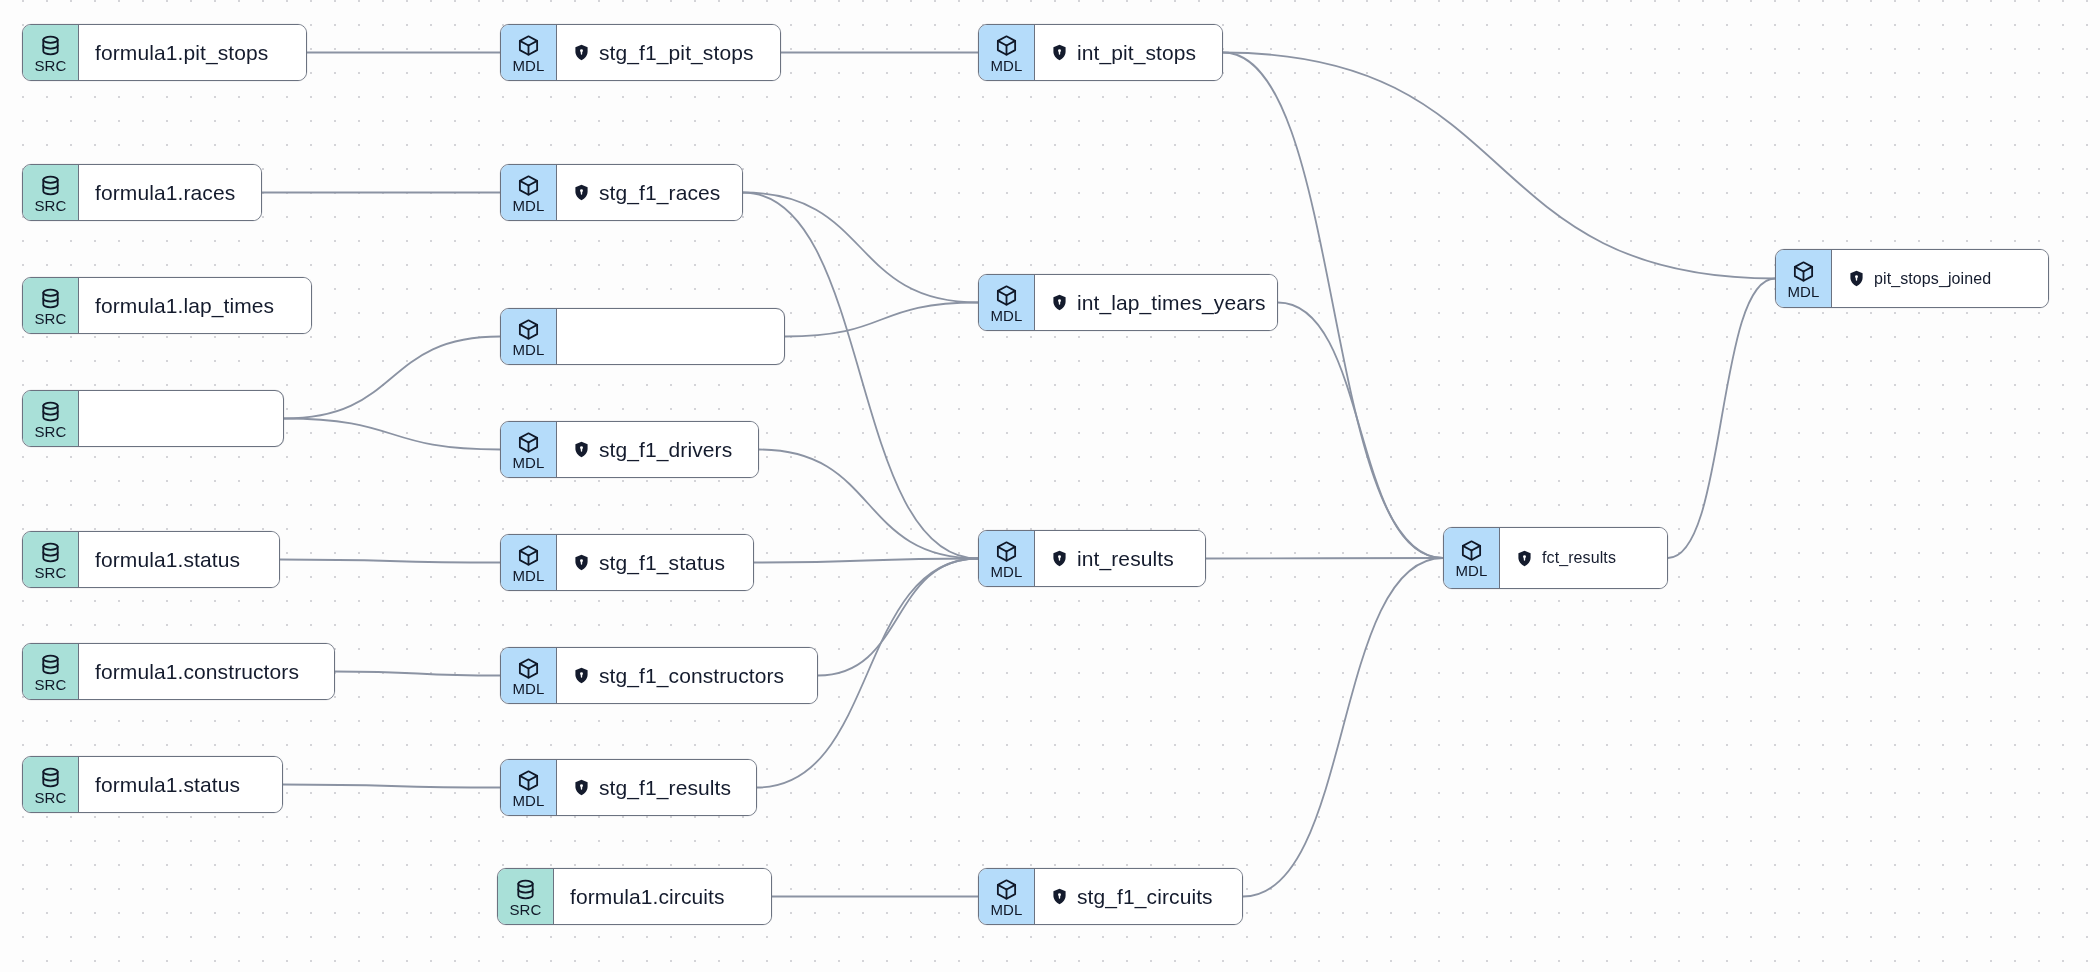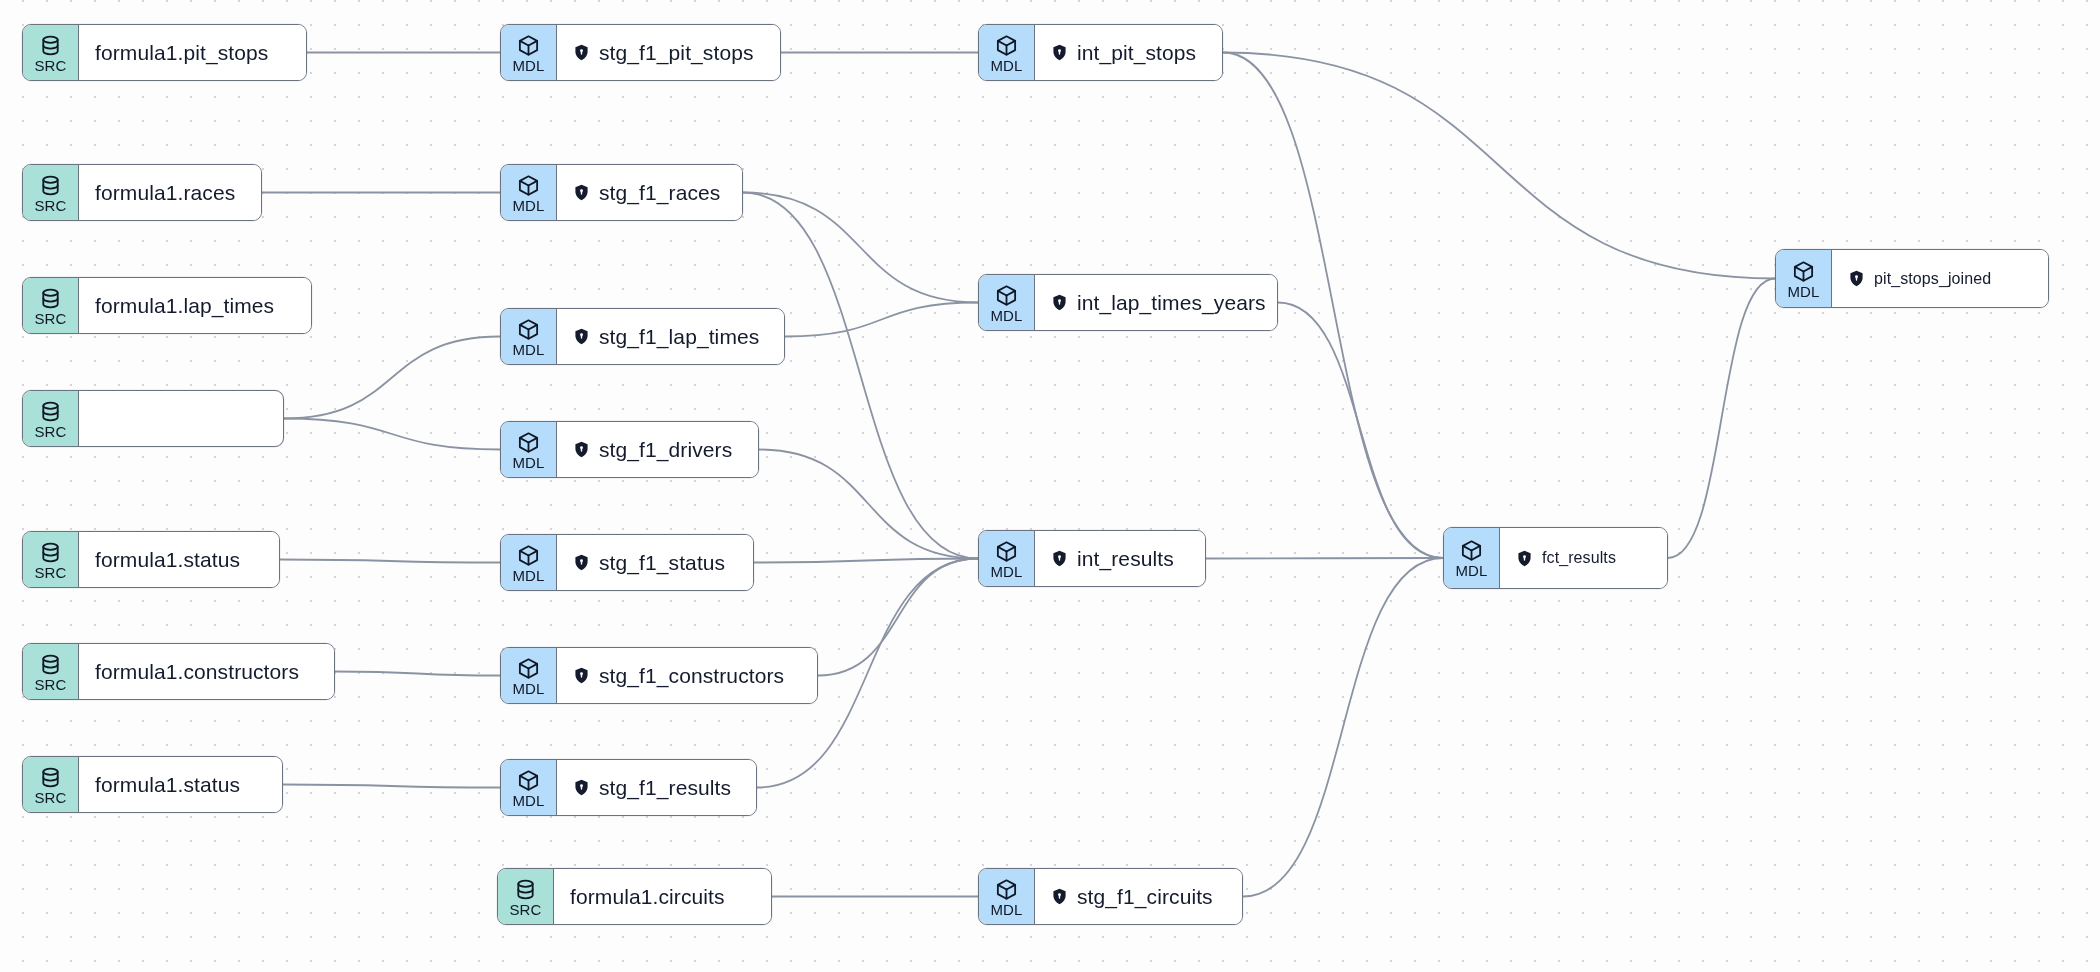--- a/index.html
+++ b/index.html
@@ -286,30 +286,20 @@
         <div class="node-badge">
           <span>
             <svg class="badge-icon" viewBox="0 0 24 24" fill="none" stroke="currentColor" stroke-width="1.9" stroke-linecap="round" stroke-linejoin="round">
               <path d="M12 2.4 21 7.2v9.6L12 21.6 3 16.8V7.2z"></path>
               <path d="M3 7.2 12 12l9-4.8"></path>
               <path d="M12 12v9.6"></path>
             </svg>
           </span>
           <span class="badge-text">MDL</span>
         </div>
-        <div class="node-body">
-          <span>
-            <svg class="shield-icon" viewBox="0 0 24 24" fill="currentColor">
-              <path d="M12 1.2 3.4 4.6v6.1c0 5.4 3.7 10.4 8.6 12.1 4.9-1.7 8.6-6.7 8.6-12.1V4.6z"></path>
-              <circle cx="12" cy="9.6" r="2.1" fill="#ffffff"></circle>
-              <rect x="11.05" y="10.6" width="1.9" height="4.4" rx="0.9" fill="#ffffff"></rect>
-            </svg>
-          </span>
-          <span class="node-label">stg_f1_lap_times</span>
-        </div>
       </div>
       <div class="node mdl" style="left: 500px; top: 421px; width: 259px; height: 57px;">
         <div class="node-badge">
           <span>
             <svg class="badge-icon" viewBox="0 0 24 24" fill="none" stroke="currentColor" stroke-width="1.9" stroke-linecap="round" stroke-linejoin="round">
               <path d="M12 2.4 21 7.2v9.6L12 21.6 3 16.8V7.2z"></path>
               <path d="M3 7.2 12 12l9-4.8"></path>
               <path d="M12 12v9.6"></path>
             </svg>
           </span>

